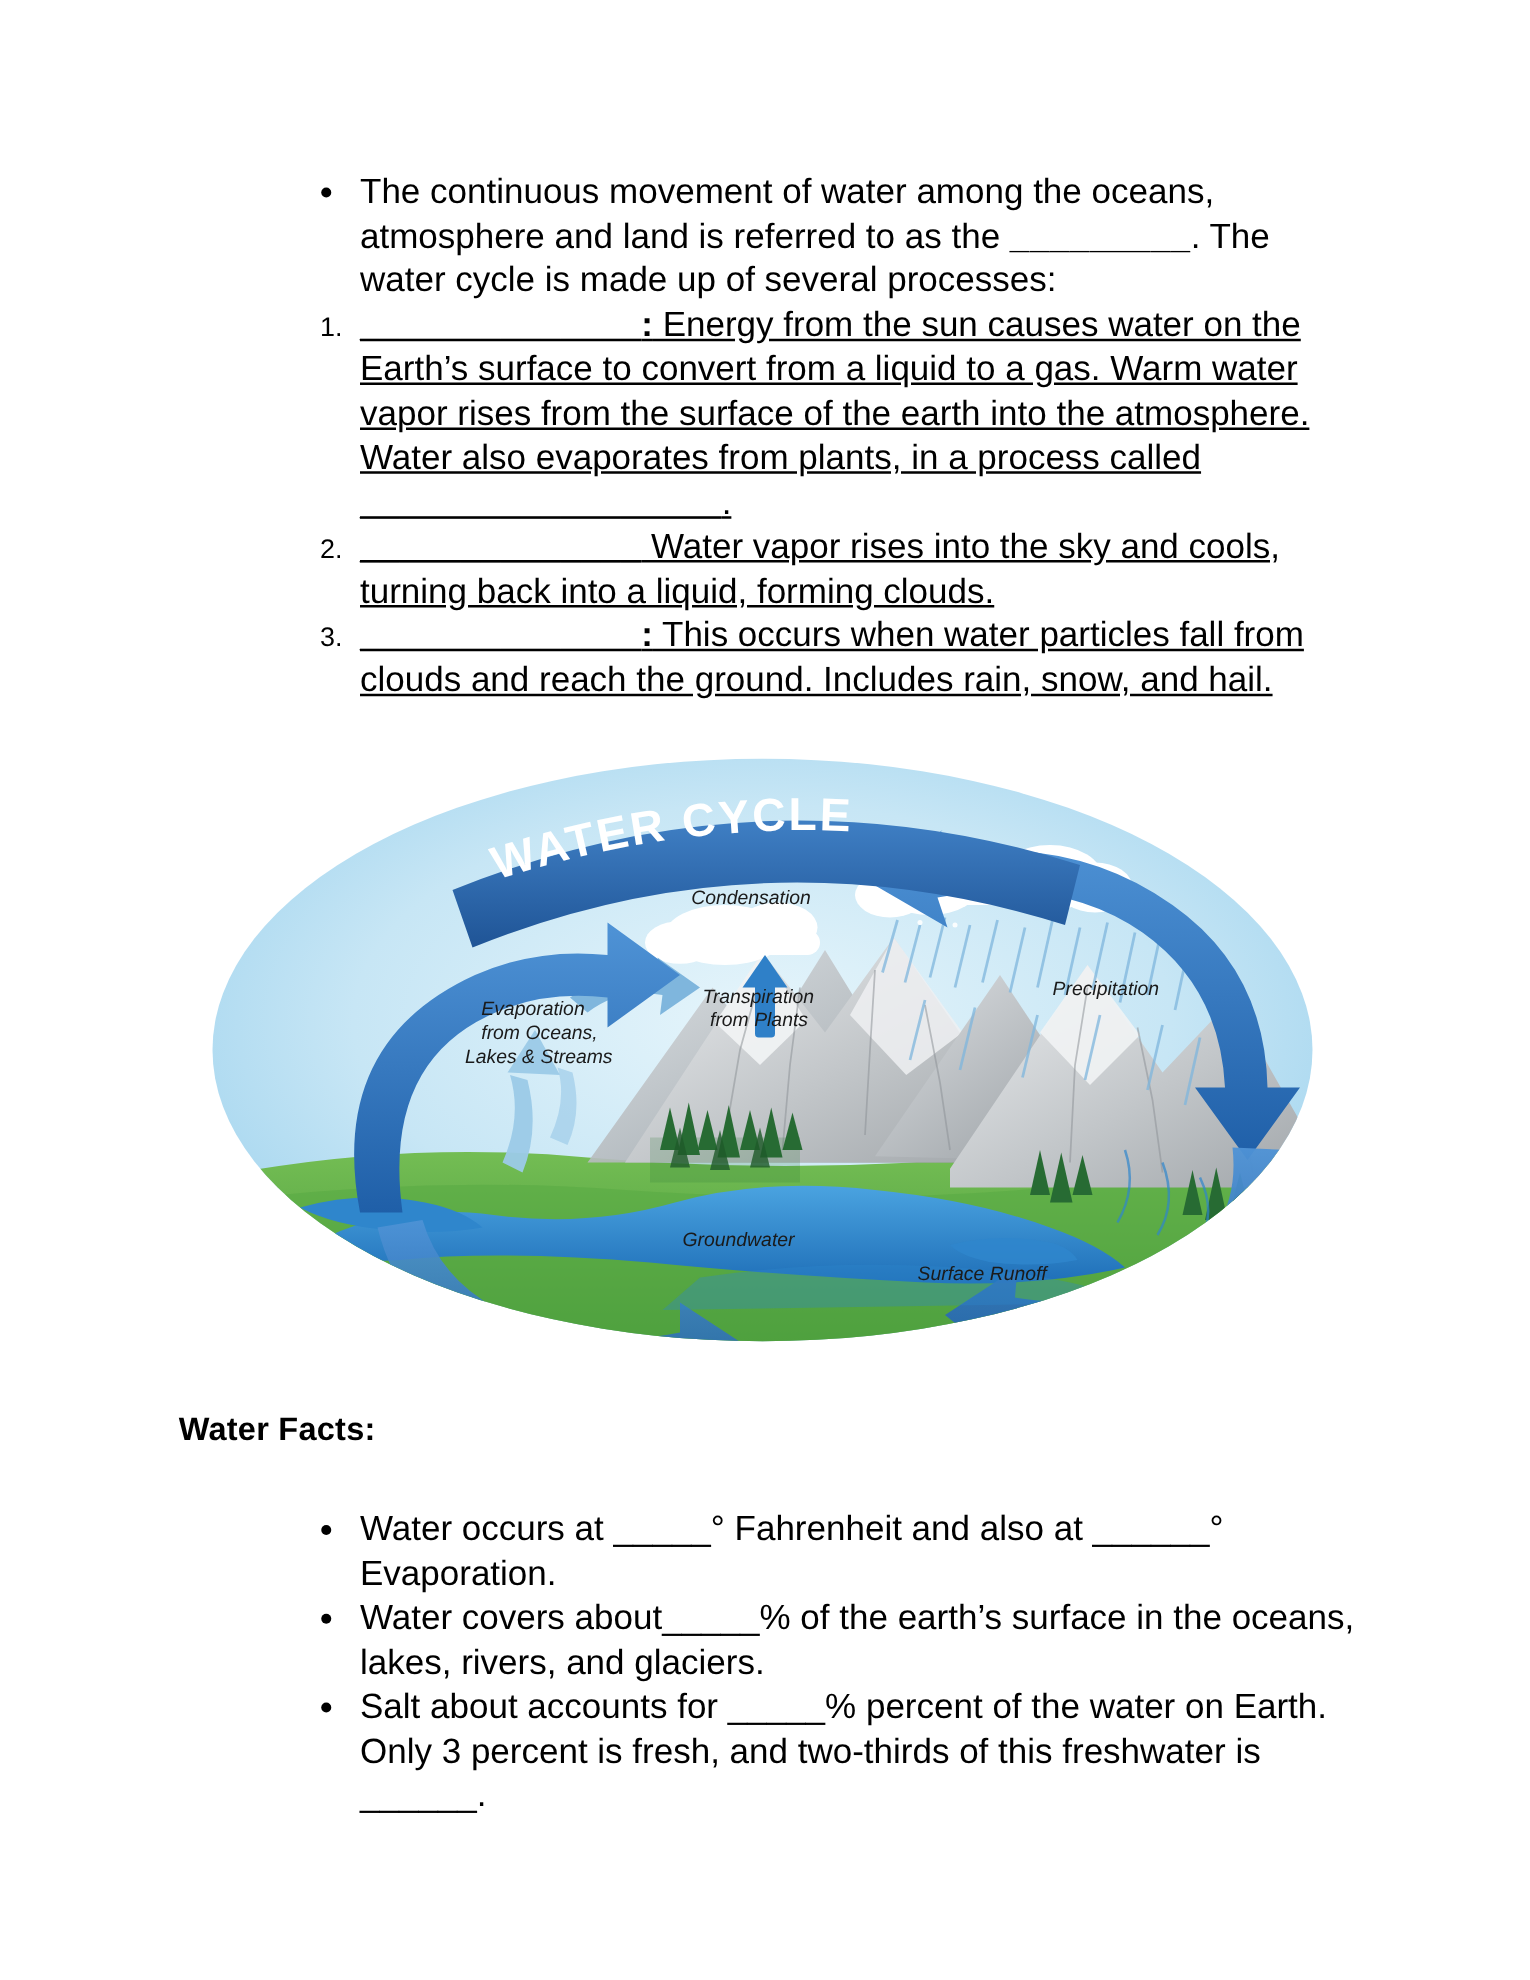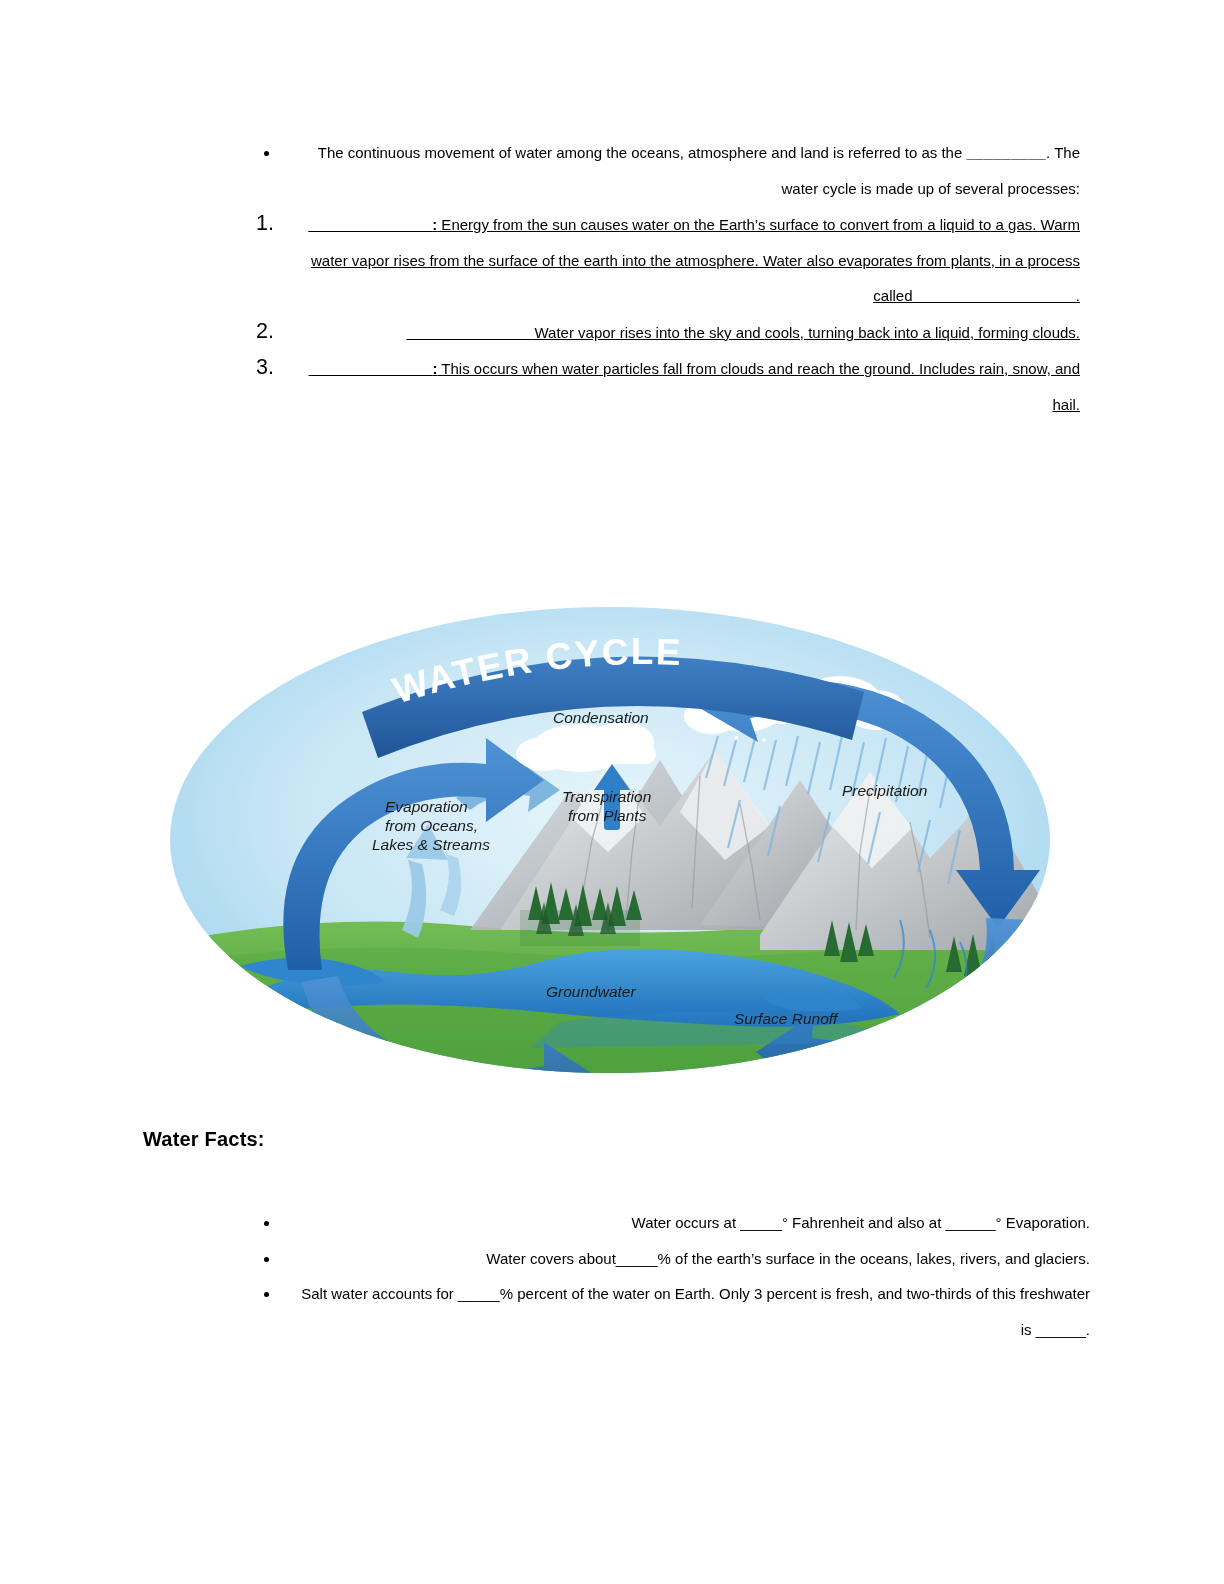--- a/index.html
+++ b/index.html
@@ -30,25 +30,24 @@
     top: 135px;
     width: 840px;
   }
   ul.bullets, ol.steps {
     margin: 0;
     padding: 0 0 0 40px;
   }
   ul.bullets { list-style: disc; }
   ol.steps { list-style: decimal; text-decoration: underline; }
   ul.bullets li, ol.steps li {
-    font-size: 15px;
+    font-size: 28px;
     line-height: 35.5px;
     margin: 0 0 0 0;
     padding-left: 8px;
-    text-align: right;
   }
   ol.steps {
     margin-top: 0px;
   }
   ol.steps li::marker {
     font-size: 21.5px;
   }
   .blank {
     font-weight: bold;
     letter-spacing: 0.5px;
@@ -67,21 +66,21 @@
   }
   .figure svg {
     display: block;
   }
 
   
   .facts-title {
     position: absolute;
     left: 143px;
     top: 1128px;
-    font-size: 20px;
+    font-size: 26px;
     font-weight: bold;
     letter-spacing: 0.2px;
   }
   .facts-block {
     position: absolute;
     left: 240px;
     top: 1205px;
     width: 850px;
   }
   .facts-block li {
@@ -316,17 +315,17 @@
       </g>
     </svg>
   </div>
 
   <div class="facts-title">Water Facts:</div>
 
   <div class="facts-block">
     <ul class="bullets">
       <li><span>Water occurs at </span><span>_____</span><span>° Fahrenheit and also at </span><span>______</span><span>° Evaporation.</span></li>
       <li><span>Water covers about</span><span>_____</span><span>% of the earth’s surface in the oceans, lakes, rivers, and glaciers.</span></li>
-      <li><span>Salt water accounts for </span><span>_____</span><span>% percent of the water on Earth. Only 3 percent is fresh, and two-thirds of this freshwater is </span><span>______</span><span>.</span></li>
+      <li><span>Salt about accounts for </span><span>_____</span><span>% percent of the water on Earth. Only 3 percent is fresh, and two-thirds of this freshwater is </span><span>______</span><span>.</span></li>
     </ul>
   </div>
 
 </div>
 
 </body></html>

